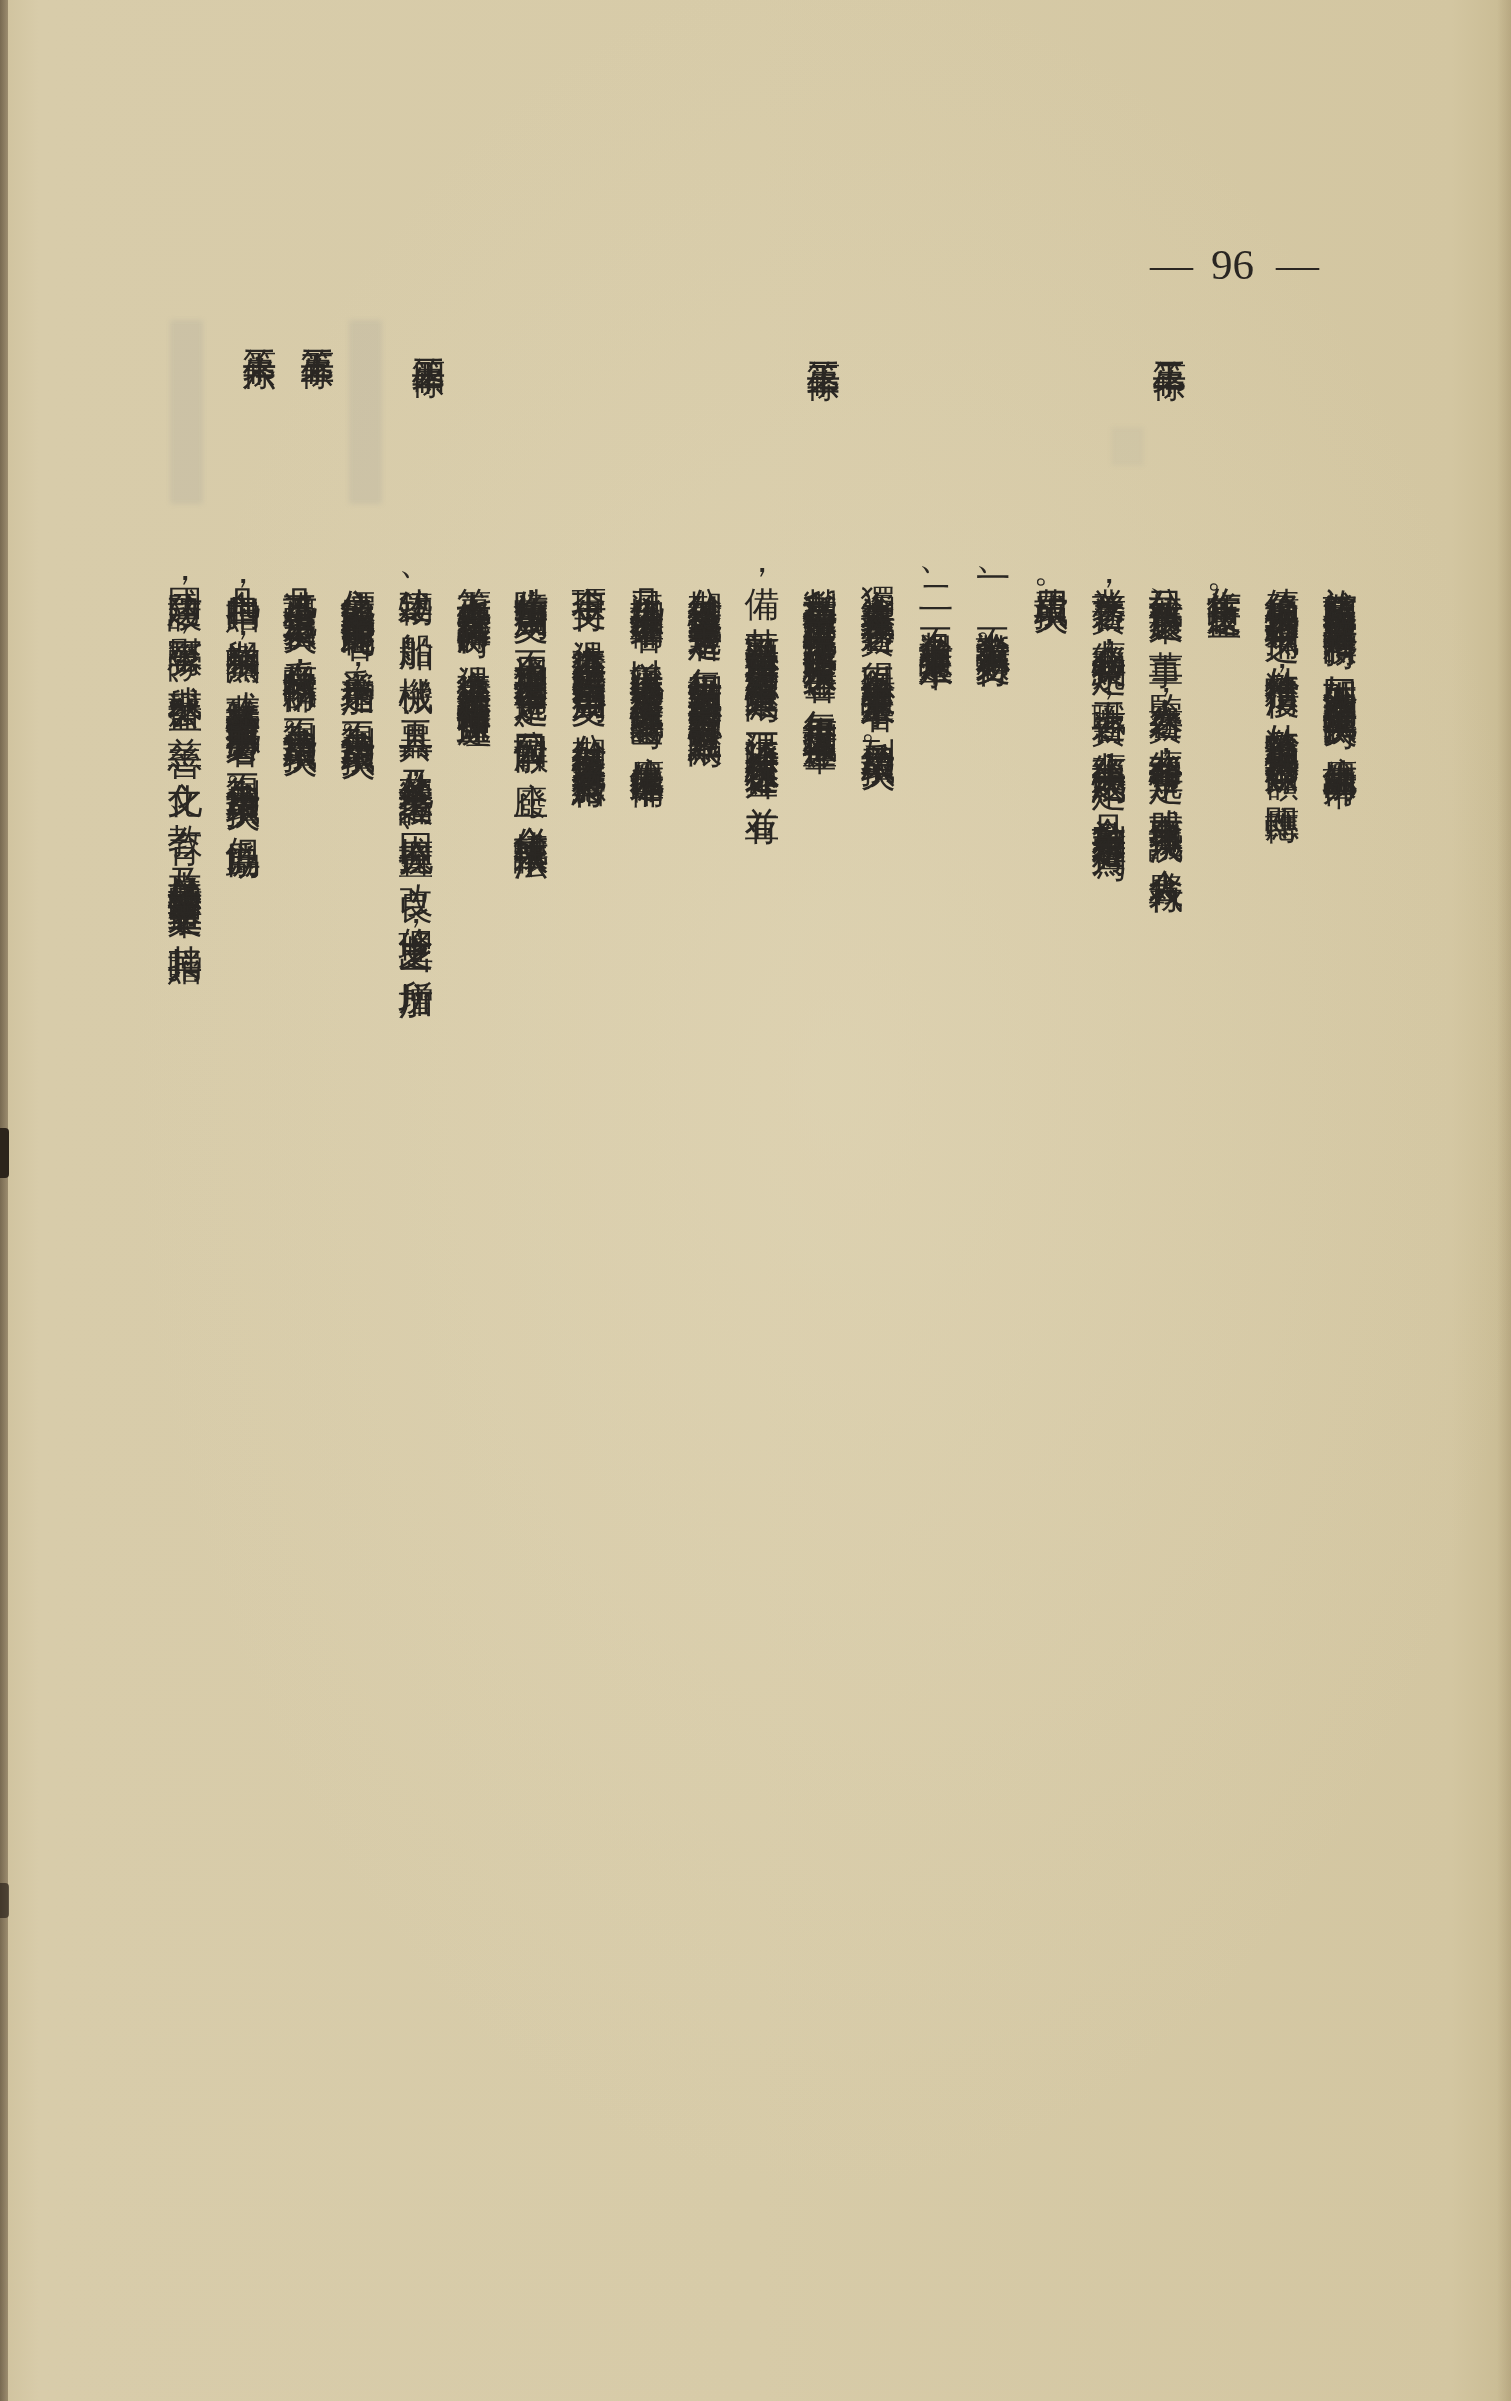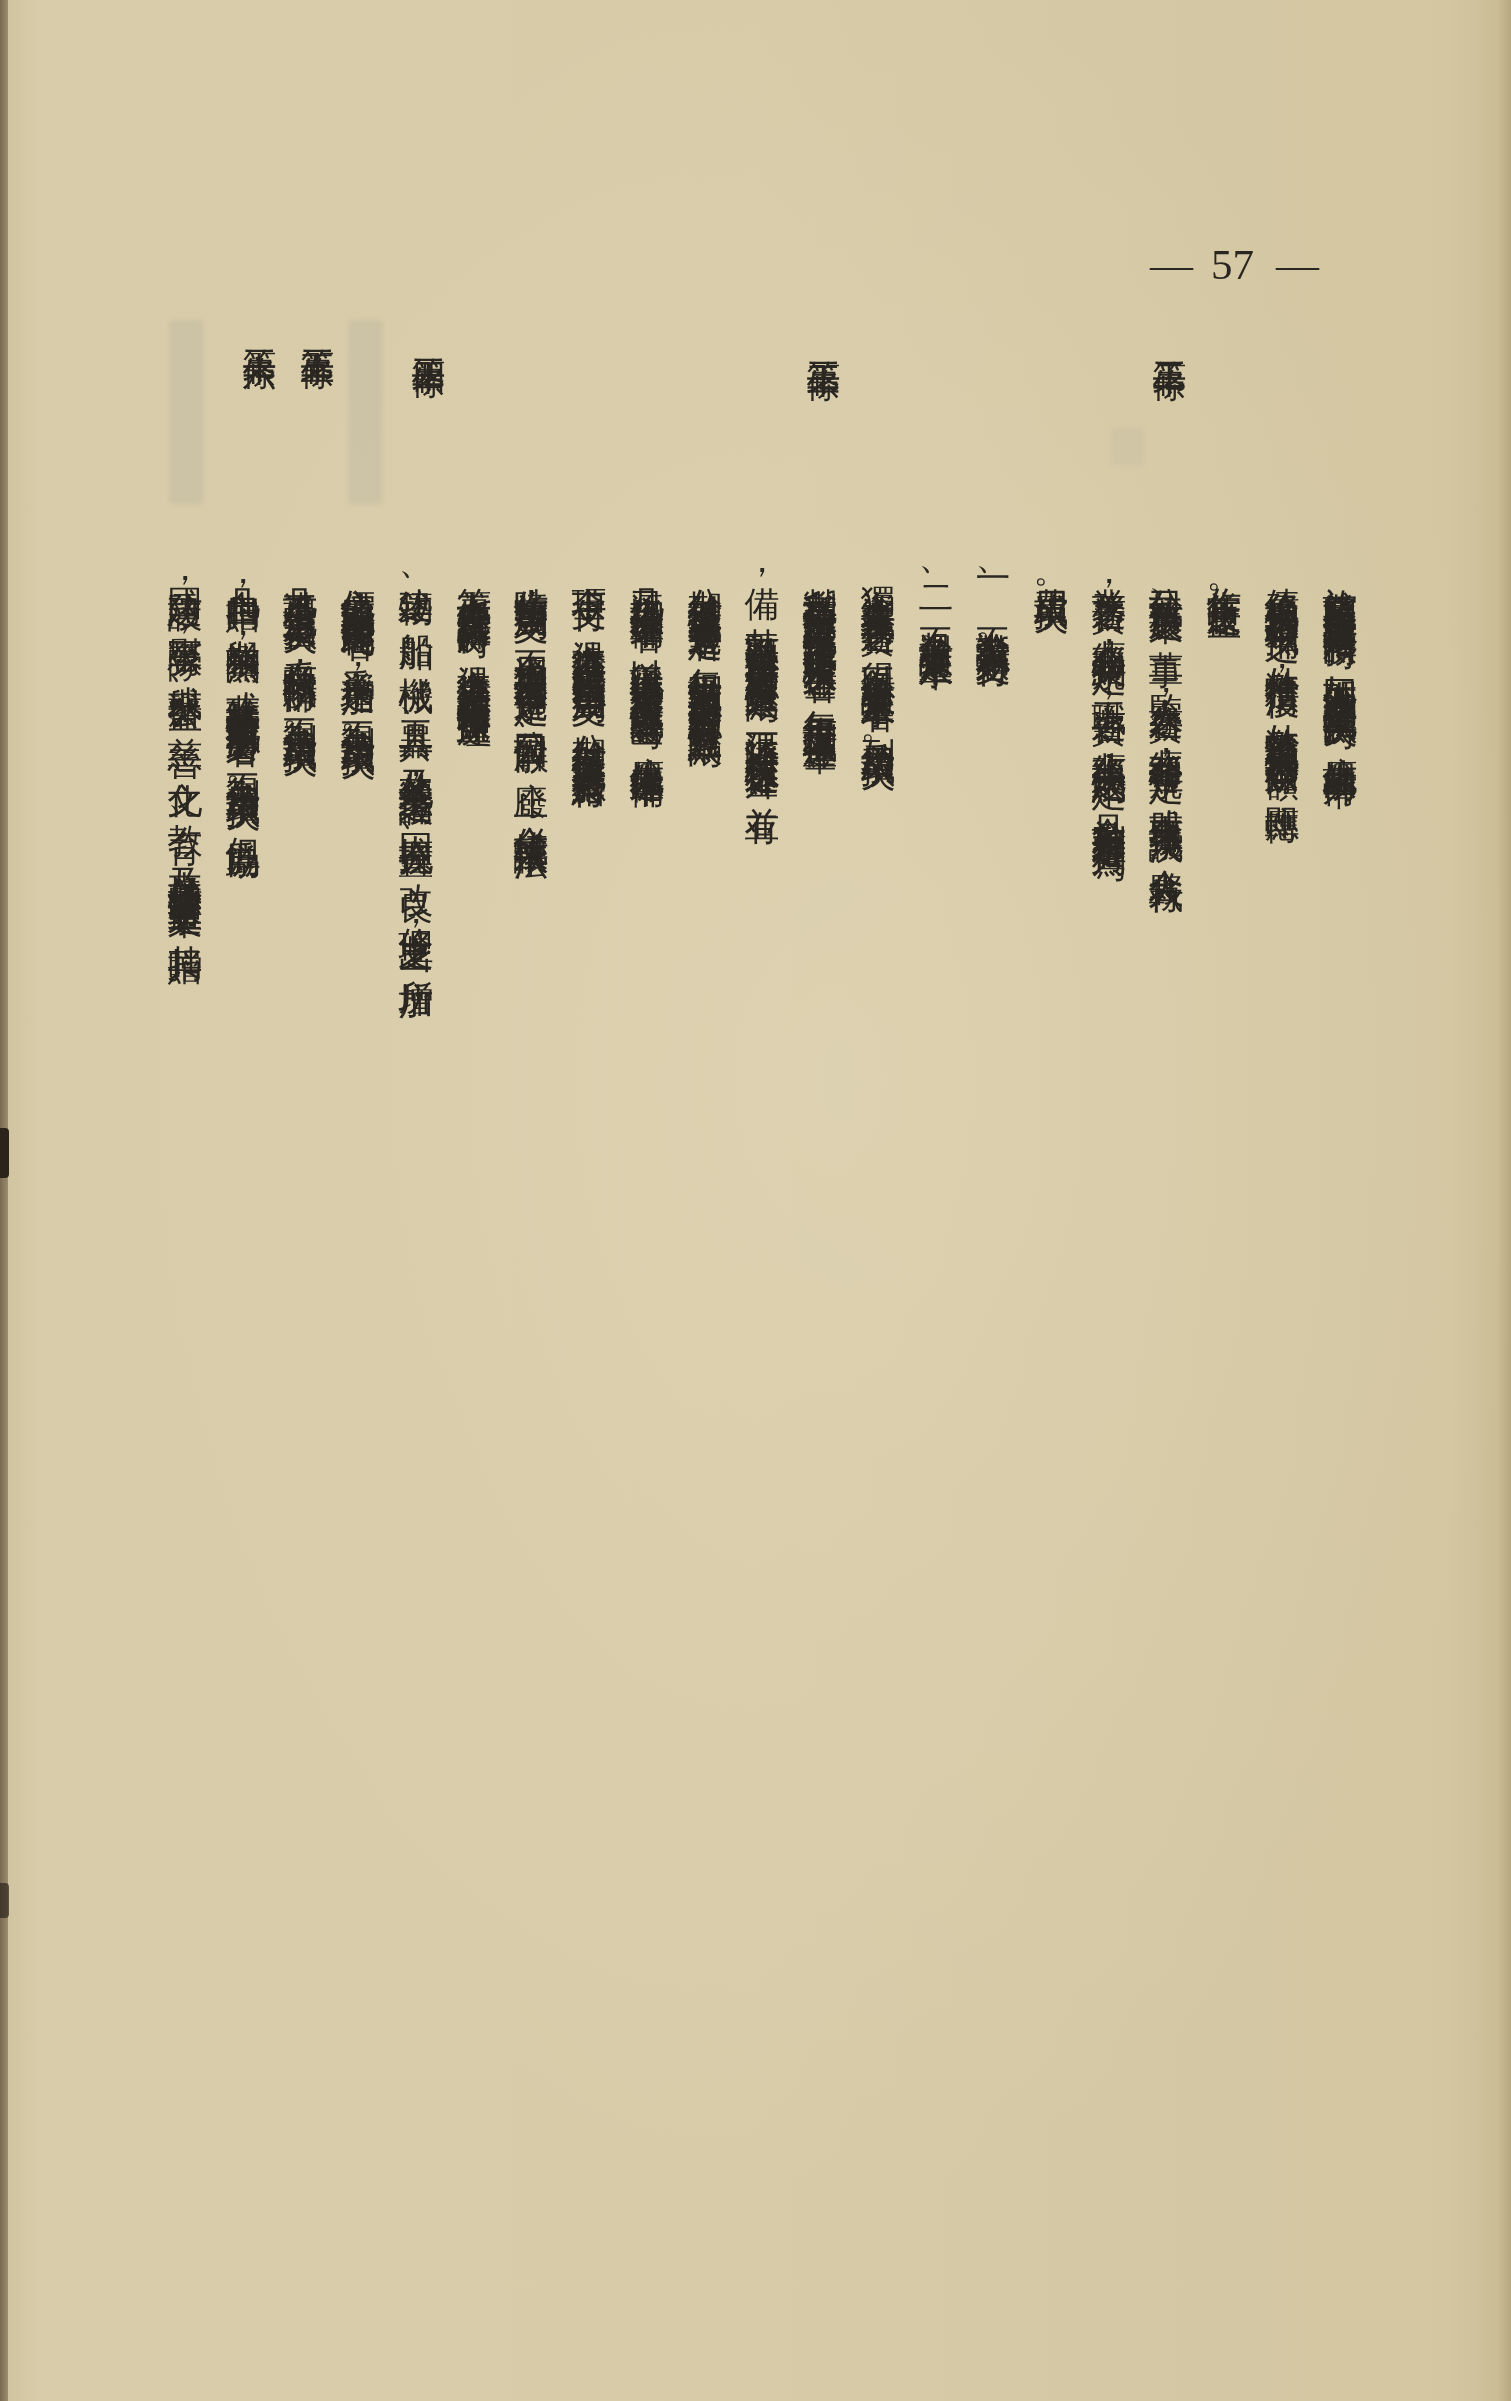--- a/index.html
+++ b/index.html
@@ -89,21 +89,21 @@
 <div class="edge-blot" style="top:1128px;height:50px;"></div>
 <div class="edge-blot" style="top:1883px;height:35px;opacity:0.7;"></div>
 <div class="right-edge"></div>
 
 <div class="ghost" style="left:349px;top:320px;height:184px;"></div>
 <div class="ghost" style="left:170px;top:320px;height:184px;"></div>
 <div class="ghost" style="left:1111px;top:427px;height:39px;opacity:0.6;"></div>
 
 <div>
   <span class="page-num" style="left:1150px;">—</span>
-  <span class="page-num" style="left:1211px;">57</span>
+  <span class="page-num" style="left:1211px;">96</span>
   <span class="page-num" style="left:1276px;">—</span>
 </div>
 
 <div>
   <div class="vcol" style="left:1320px;">旅舘業及國民住宅營造業償還外幣債務時，如因外滙滙率調整發生兌換損失時，應儘先由前項外幣</div>
   <div class="vcol" style="left:1262px;">債務兌換損失特別公積金中抵補之，外幣債務償清後，外幣債務兌換損失特別公積金餘額，應即轉</div>
   <div class="vcol" style="left:1204px;">作當年度之收益。</div>
 </div>
 
 <div>

